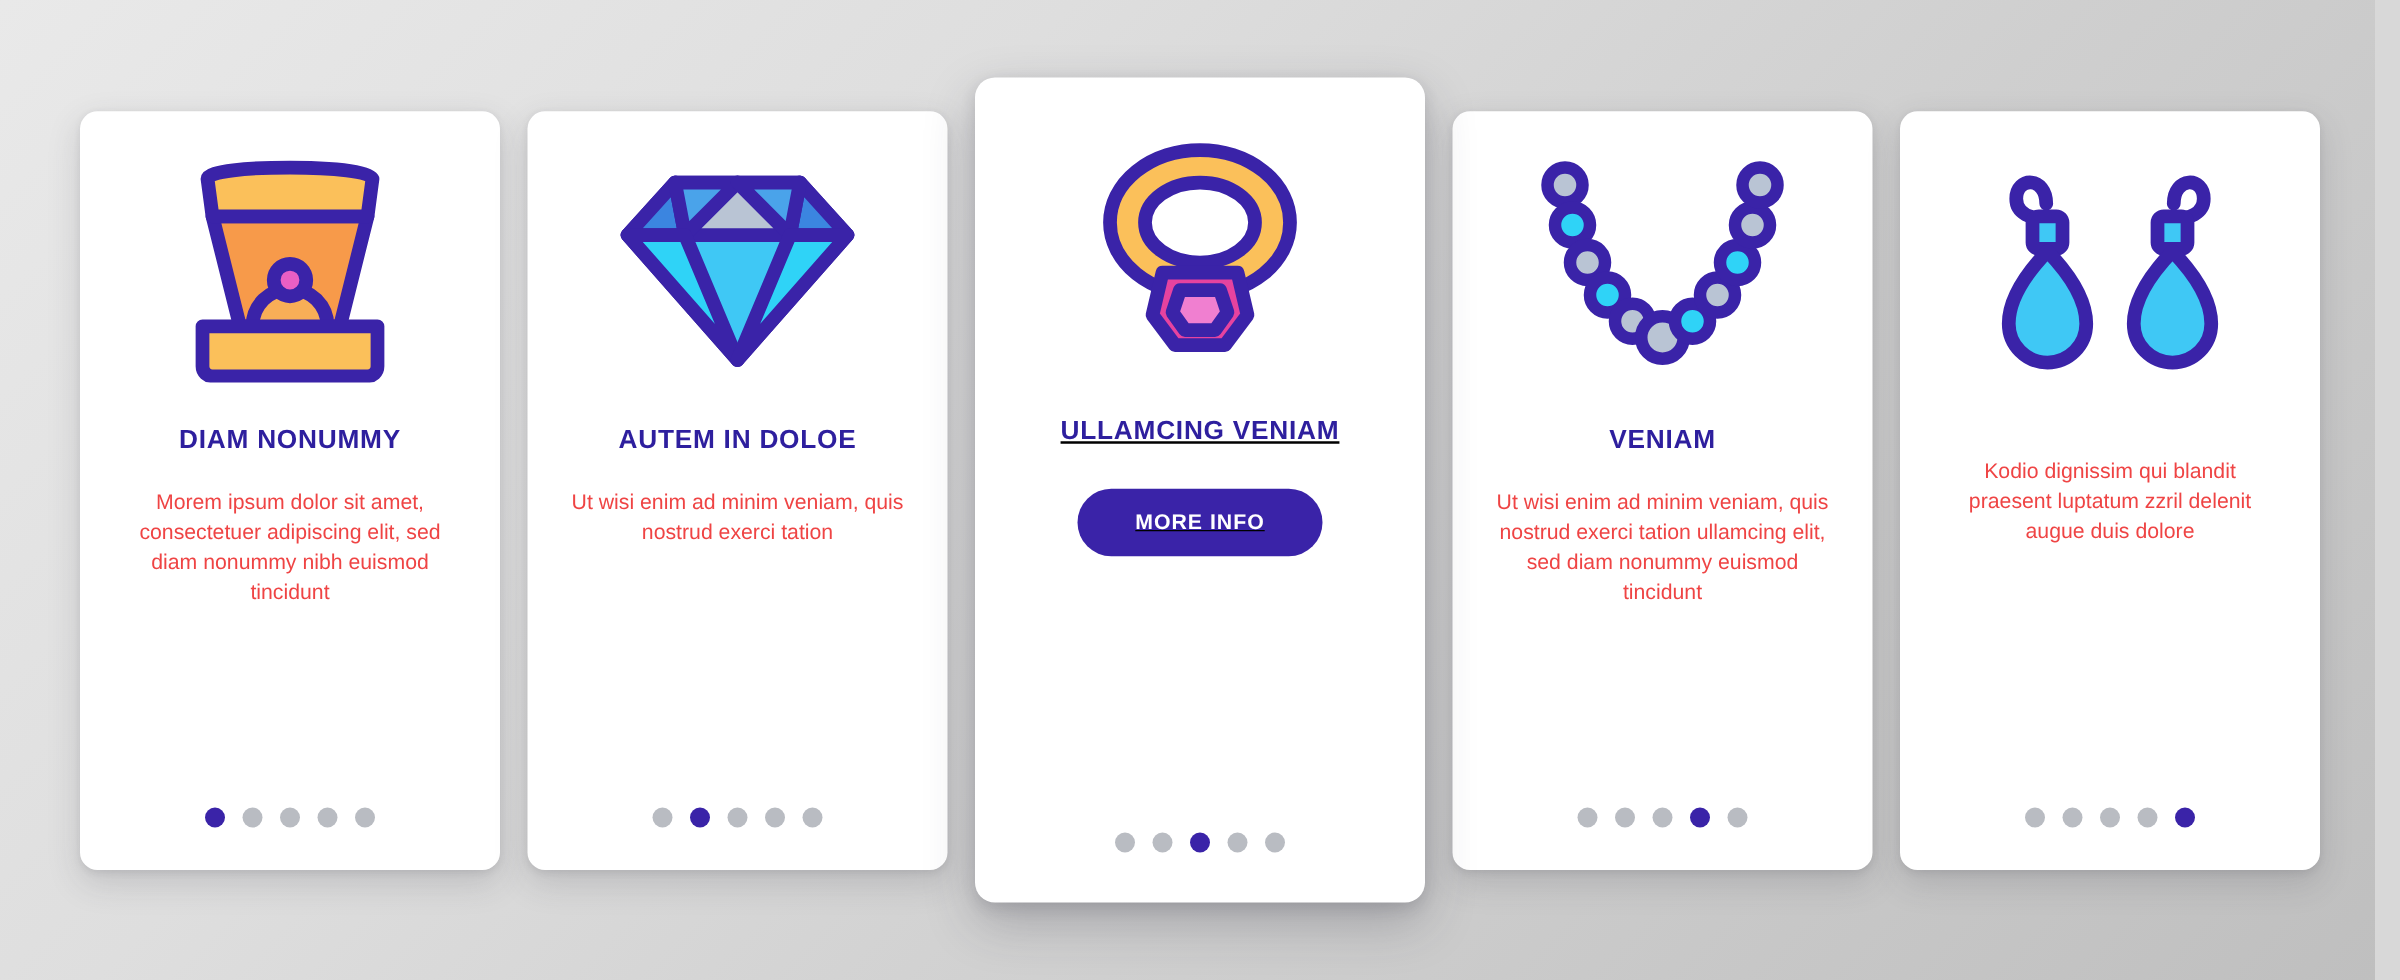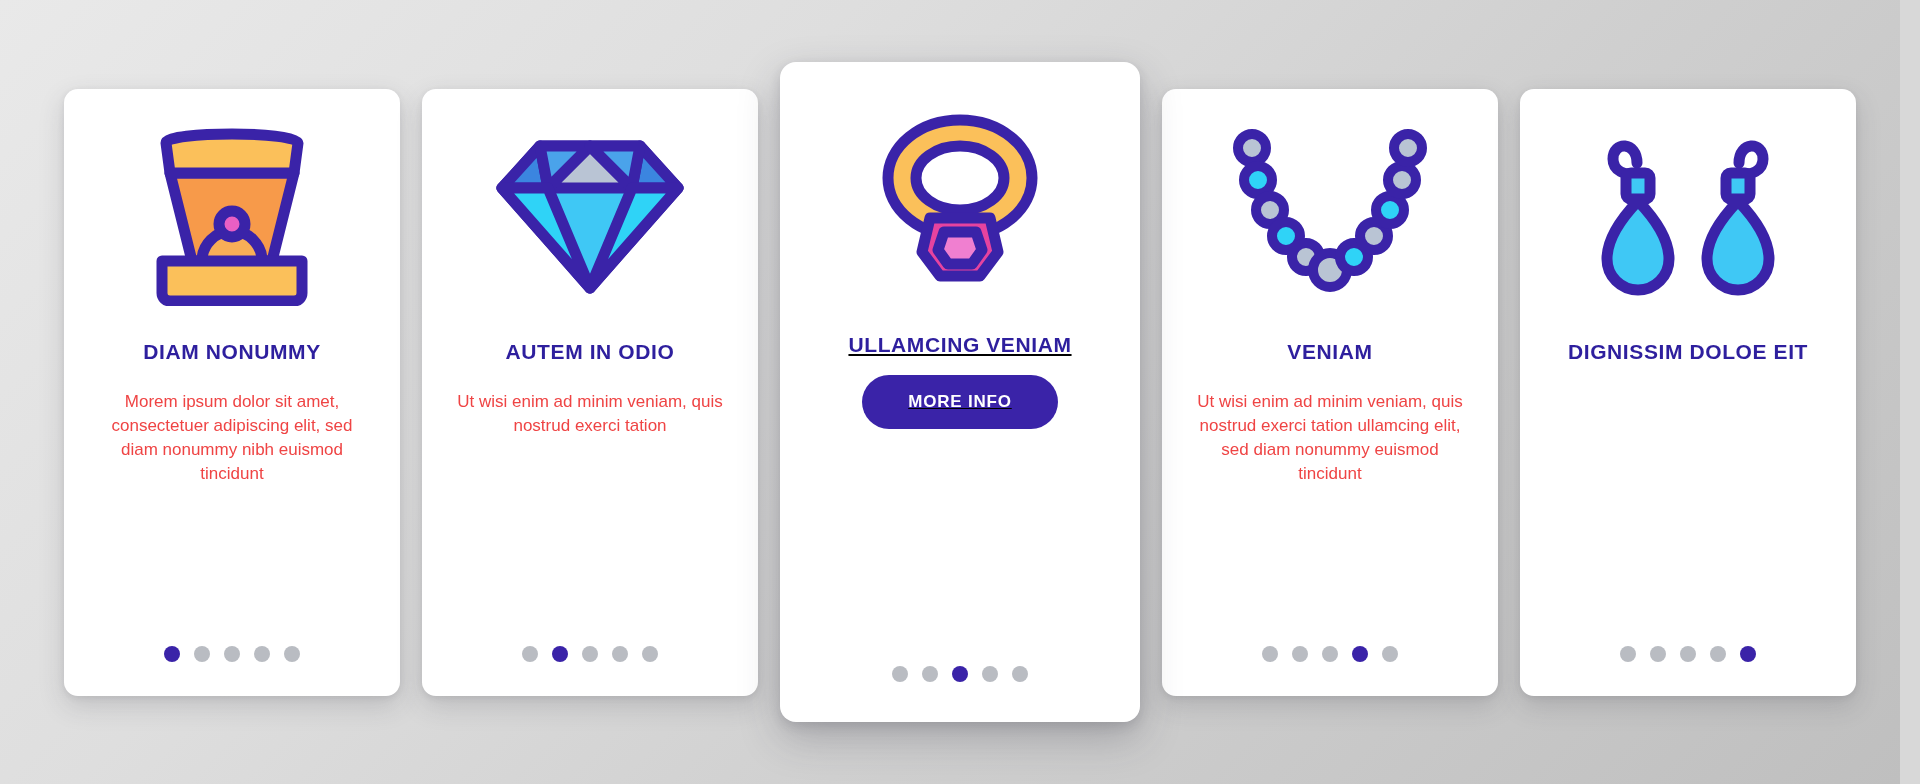--- a/index.html
+++ b/index.html
@@ -89,21 +89,21 @@
     font-size: 17px;
     line-height: 1.42;
     color: #ef4444;
     text-align: center;
     padding: 0 10px;
     max-width: 270px;
   }
   .card.featured .card-body { max-width: 248px; }
 
   .cta {
-    margin-top: 18px;
+    margin-top: 34px;
     border: none;
     outline: none;
     background: #3a23a8;
     color: #ffffff;
     font-family: "Liberation Sans", sans-serif;
     font-size: 17px;
     font-weight: bold;
     letter-spacing: 0.8px;
     border-radius: 30px;
     padding: 17px 46px;
@@ -165,21 +165,21 @@
         <path d="M12 62 L58 62 L50 20 Z" fill="#3b85e0"></path>
         <path d="M188 62 L142 62 L150 20 Z" fill="#3b85e0"></path>
         <path d="M58 62 L142 62 L100 20 Z" fill="#b9c4d4"></path>
         <path d="M50 20 L58 62 L100 20 Z" fill="#4aa3ea"></path>
         <path d="M150 20 L142 62 L100 20 Z" fill="#4aa3ea"></path>
         <path d="M12 62 L100 162 L58 62 Z" fill="#2fd3f7"></path>
         <path d="M188 62 L100 162 L142 62 Z" fill="#2fd3f7"></path>
       </g>
     </svg>
         </div>
-        <h2 class="card-title">AUTEM IN ODIO</h2>
+        <h2 class="card-title">AUTEM IN DOLOE</h2>
         <p class="card-body">Ut wisi enim ad minim veniam, quis nostrud exerci tation</p>
         <div class="dots">
           <span class="dot"></span>
           <span class="dot active"></span>
           <span class="dot"></span>
           <span class="dot"></span>
           <span class="dot"></span>
         </div>
       </div>
       <div class="card featured">
@@ -237,21 +237,21 @@
       <g fill="none" stroke="#3a23a8" stroke-width="11" stroke-linejoin="round" stroke-linecap="round">
         <path d="M44 44 C44 22 20 22 20 40 C20 52 32 56 44 56"></path>
         <rect x="33" y="54" width="24" height="26" rx="5" fill="#3fc8f5"></rect>
         <path d="M45 82 C22 106 14 124 14 140 a31 31 0 0 0 62 0 C76 124 68 106 45 82 Z" fill="#3fc8f5"></path>
         <path d="M146 44 C146 22 170 22 170 40 C170 52 158 56 146 56"></path>
         <rect x="133" y="54" width="24" height="26" rx="5" fill="#3fc8f5"></rect>
         <path d="M145 82 C122 106 114 124 114 140 a31 31 0 0 0 62 0 C176 124 168 106 145 82 Z" fill="#3fc8f5"></path>
       </g>
     </svg>
         </div>
-        <h2 class="card-title">DIGNISSIM DOLOE EIT</h2>
+        <p class="card-body">Kodio dignissim qui blandit praesent luptatum zzril delenit augue duis dolore</p>
         <div class="dots">
           <span class="dot"></span>
           <span class="dot"></span>
           <span class="dot"></span>
           <span class="dot"></span>
           <span class="dot active"></span>
         </div>
       </div>
     </div>
 </div>

